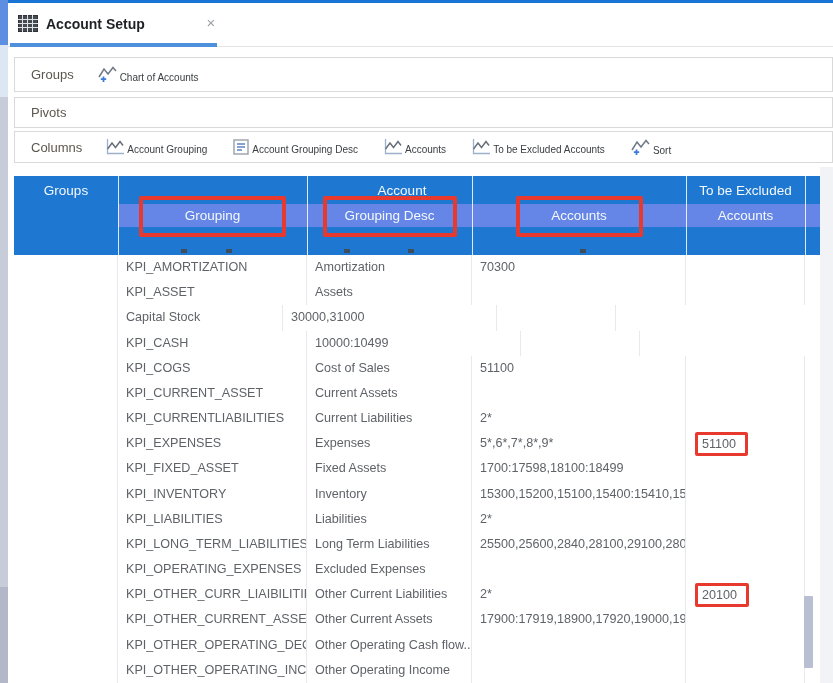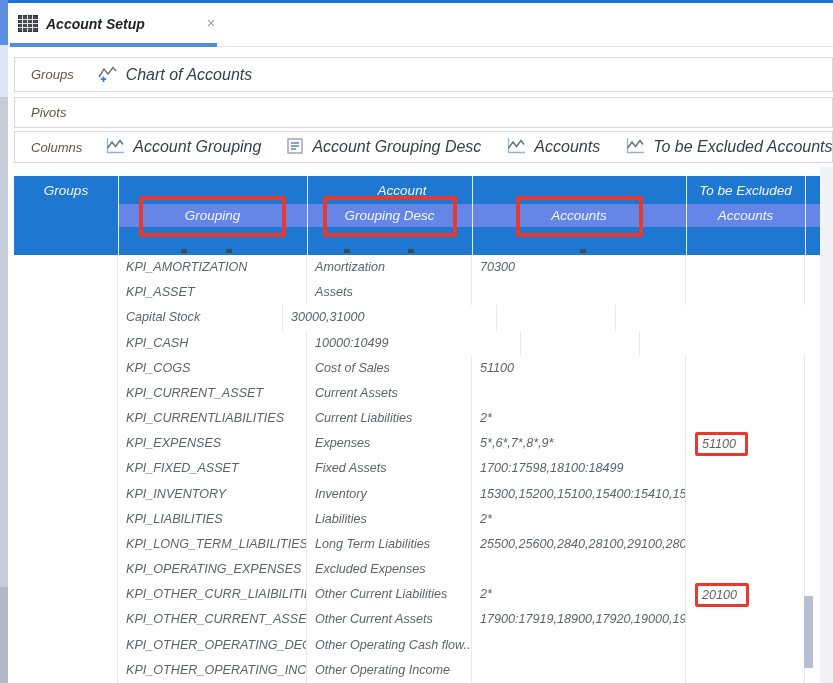--- a/index.html
+++ b/index.html
@@ -1,19 +1,19 @@
 <!DOCTYPE html>
 <html><head>
 <meta charset="utf-8">
 <style>
   * { margin:0; padding:0; box-sizing:border-box; }
   html,body { background:#fff; }
   .page {
     position:relative; width:833px; height:683px; overflow:hidden;
-    font-family:"Liberation Sans", sans-serif; background:#ffffff;font-style:italic;
+    font-family:"Liberation Sans", sans-serif; background:#ffffff;
   }
 
   
   .lstrip { position:absolute; left:0; width:8px; }
 
   
   .topline { position:absolute; left:8px; top:0; width:825px; height:3px; background:#1974d6; }
 
   
   .tabbar { position:absolute; left:8px; top:3px; width:825px; height:44px; background:#fff; border-bottom:1px solid #e3e3e3; }
@@ -22,21 +22,21 @@
   .tab-title { position:absolute; left:36px; top:13px; font-size:14px; font-weight:bold; color:#1f2124; }
   .tab-close { position:absolute; left:192px; top:11px; width:18px; height:18px; text-align:center; line-height:18px;
                font-size:15px; color:#9aa0a6; cursor:pointer; }
   .tab-underline { position:absolute; left:10px; top:43px; width:207px; height:4px; background:#4e90dc; }
 
   
   .tbox { position:absolute; left:14px; width:819px; background:#fff; border:1px solid #d9d9d9;
           display:flex; align-items:center; padding-left:16px; }
   .tbox-label { font-size:13px; color:#5d564e; margin-right:24px; white-space:nowrap; }
   .chiprow { display:flex; align-items:center; gap:26px; }
-  .chip { display:flex; align-items:flex-start; gap:9px; font-size:16px; color:#3c4043; white-space:nowrap; cursor:pointer; }
+  .chip { display:flex; align-items:flex-end; gap:3px; font-size:10px; color:#3c4043; white-space:nowrap; cursor:pointer; }
   .chip .ic { display:inline-flex; align-items:center; }
 
   
   .grid { position:absolute; left:14px; top:176px; width:806px; height:507px; background:#fff; }
   .grid-header { position:absolute; left:0; top:0; width:806px; height:79px; background:#1e78d2; color:#f4f8fc; }
   .gh-row1 { position:absolute; top:0; height:28px; line-height:30px; text-align:center; font-size:13.5px; }
   .gh-band { position:absolute; left:104px; top:28px; width:702px; height:23px; background:#6586e6; }
   .gh-sub { position:absolute; top:28px; height:38px; line-height:23px; text-align:center; font-size:13.5px; color:#f4f8fc; cursor:pointer; }
   .vline { position:absolute; top:0; width:1px; height:79px; background:rgba(255,255,255,0.85); }
   .peek { position:absolute; top:73px; height:4px; width:6px; background:#454545; opacity:.85; }

